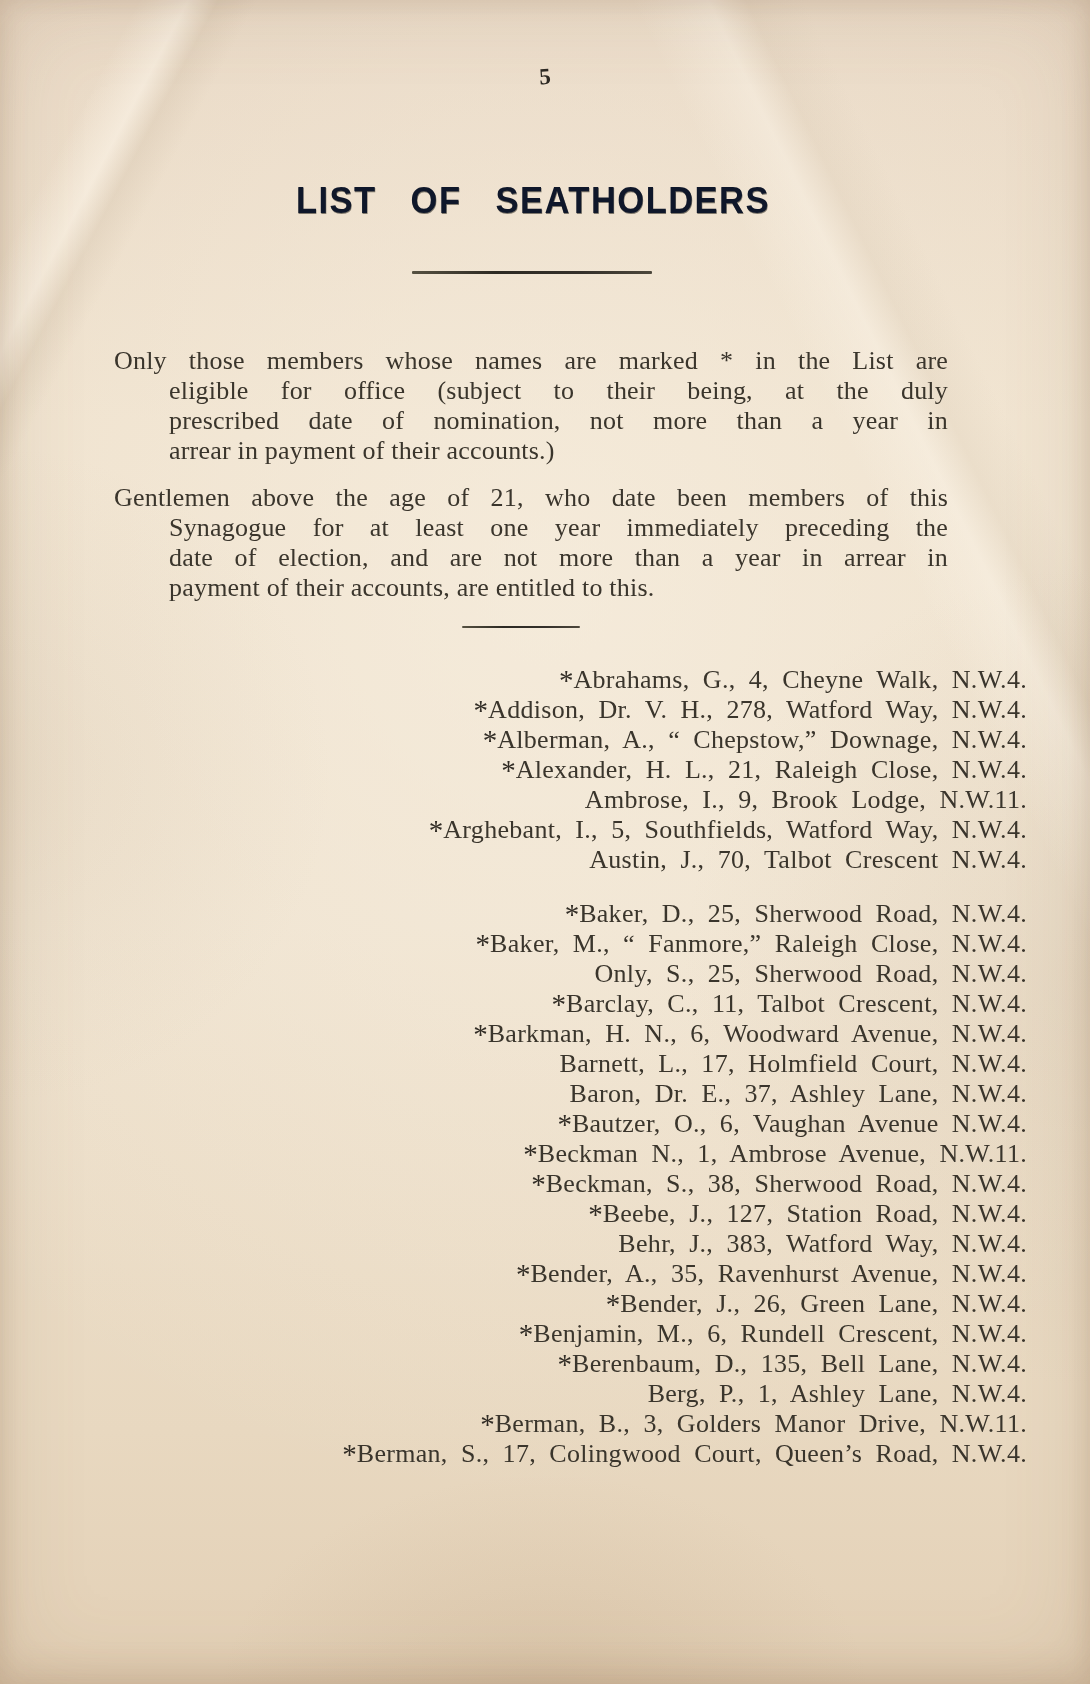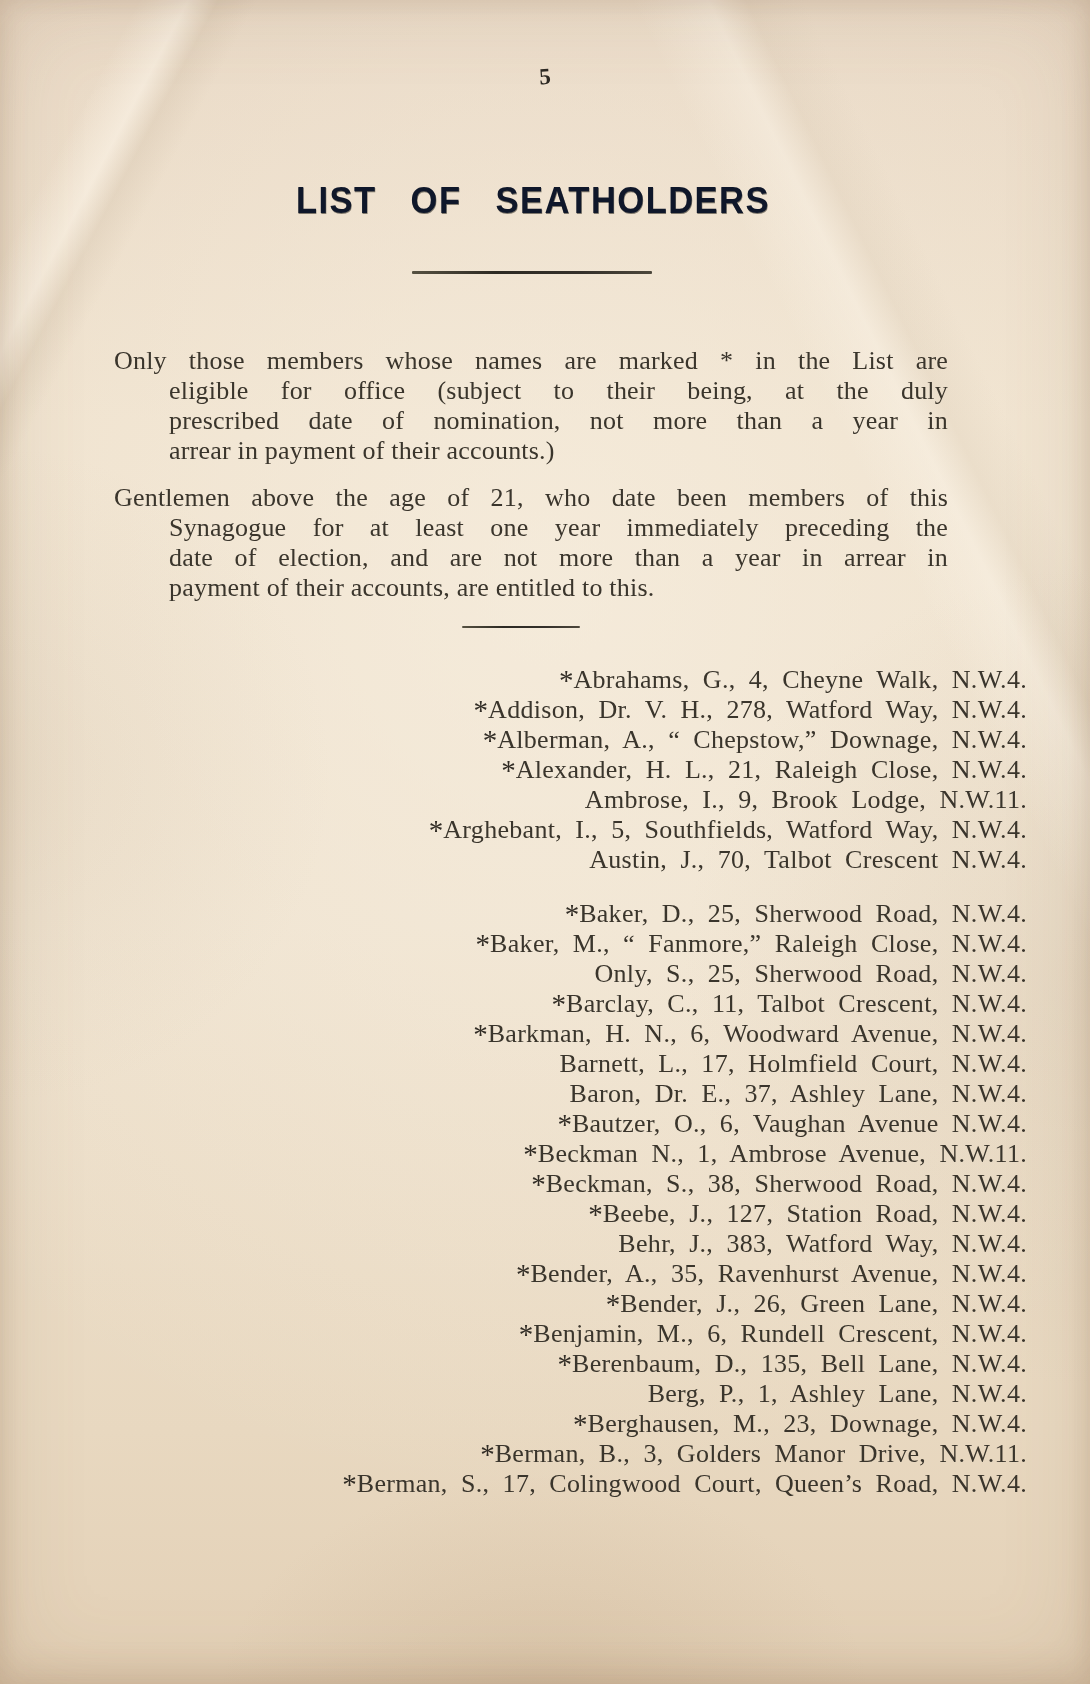--- a/index.html
+++ b/index.html
@@ -186,17 +186,16 @@
       <div class="entry"><span class="star">*</span><span class="entry-text">Bautzer, O., 6, Vaughan Avenue N.W.4.</span></div>
       <div class="entry"><span class="star">*</span><span class="entry-text">Beckman N., 1, Ambrose Avenue, N.W.11.</span></div>
       <div class="entry"><span class="star">*</span><span class="entry-text">Beckman, S., 38, Sherwood Road, N.W.4.</span></div>
       <div class="entry"><span class="star">*</span><span class="entry-text">Beebe, J., 127, Station Road, N.W.4.</span></div>
       <div class="entry"><span class="star hidden">*</span><span class="entry-text">Behr, J., 383, Watford Way, N.W.4.</span></div>
       <div class="entry"><span class="star">*</span><span class="entry-text">Bender, A., 35, Ravenhurst Avenue, N.W.4.</span></div>
       <div class="entry"><span class="star">*</span><span class="entry-text">Bender, J., 26, Green Lane, N.W.4.</span></div>
       <div class="entry"><span class="star">*</span><span class="entry-text">Benjamin, M., 6, Rundell Crescent, N.W.4.</span></div>
       <div class="entry"><span class="star">*</span><span class="entry-text">Berenbaum, D., 135, Bell Lane, N.W.4.</span></div>
       <div class="entry"><span class="star hidden">*</span><span class="entry-text">Berg, P., 1, Ashley Lane, N.W.4.</span></div>
-      <div class="entry"><span class="star">*</span><span class="entry-text">Berghausen, M., 23, Downage, N.W.4.</span></div>
       <div class="entry"><span class="star">*</span><span class="entry-text">Berman, B., 3, Golders Manor Drive, N.W.11.</span></div>
       <div class="entry"><span class="star">*</span><span class="entry-text">Berman, S., 17, Colingwood Court, Queen’s Road, N.W.4.</span></div>
     </div>
   </div>
 
 </body></html>

